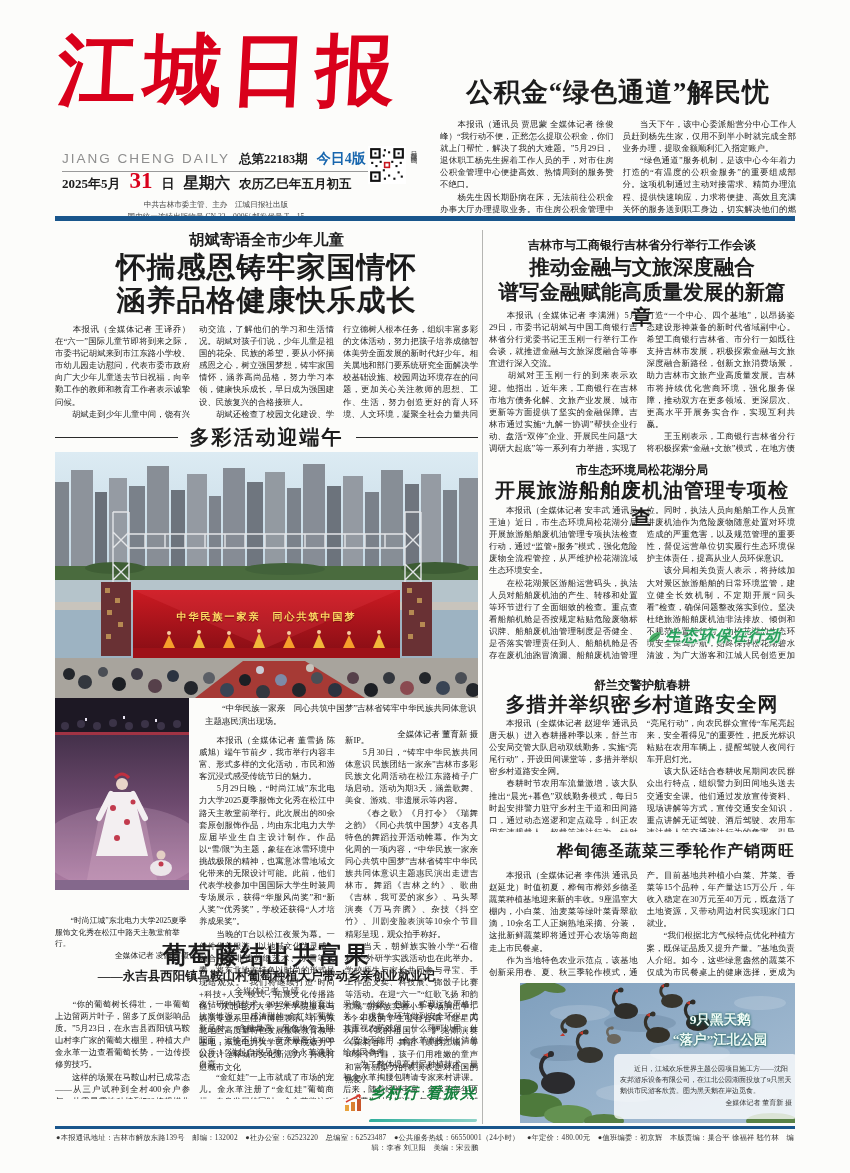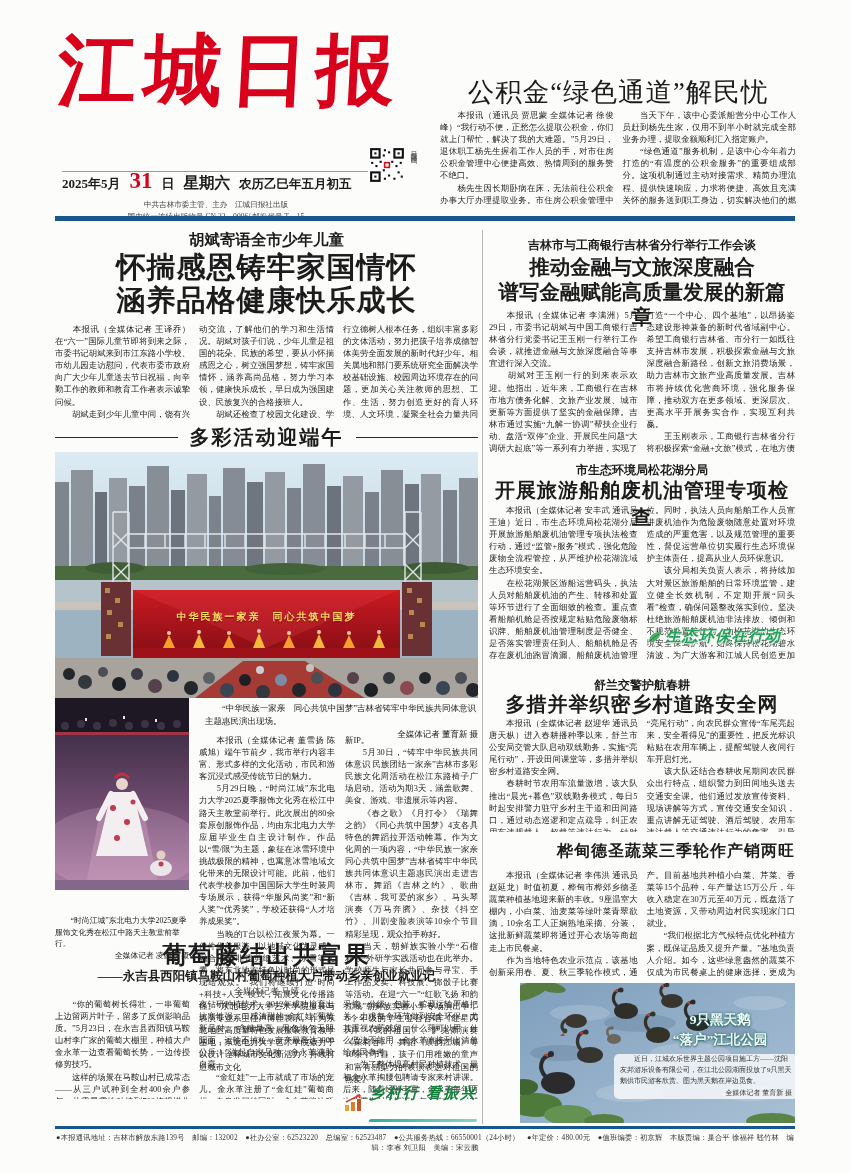--- a/index.html
+++ b/index.html
@@ -17,21 +17,21 @@
           display:flex;align-items:baseline;gap:9px;white-space:nowrap;}
   .d1{font-size:13px;font-weight:bold;}
   .d31{font-size:23px;color:#d9001b;font-weight:900;line-height:.8;}
   .wd{font-size:15.5px;font-weight:900;}
   .lunar{font-size:12.5px;font-weight:bold;}
   .m-pub{left:56px;top:199px;width:320px;text-align:center;font-size:7.6px;color:#444;line-height:1.55;}
   .qr{left:368px;top:146px;display:flex;gap:3px;}
   .qr-label{writing-mode:vertical-rl;font-size:6.5px;color:#555;letter-spacing:1px;}
   
   .top-art{left:440px;top:74px;width:356px;}
-  .top-art h1{margin:0 0 0 0;font-size:26.5px;font-weight:400;text-align:center;letter-spacing:1px;}
+  .top-art h1{margin:0 0 9px 0;font-size:26.5px;font-weight:700;text-align:center;letter-spacing:1px;}
   
   .rule-t{left:55px;top:216px;width:740px;height:5px;background:#19568c;}
   .v-div{left:482px;top:230px;width:1px;height:894px;background:#b5b5b2;}
   .rule-b{left:55px;top:1126px;width:740px;height:3px;background:#19568c;}
   .foot{left:55px;top:1133px;width:740px;text-align:center;font-size:7.3px;color:#333;letter-spacing:.2px;}
   
   .cols{display:flex;gap:9px;}
   .col{flex:1;overflow:hidden;}
   .bt{font-size:8.4px;line-height:1.44;text-align:justify;white-space:pre-line;color:#1d1d1d;height:100%;}
   .kick{text-align:center;font-weight:bold;}
@@ -77,29 +77,34 @@
                 text-shadow:1px 1px 0 #d8eee0;font-family:"Liberation Sans","DejaVu Sans",sans-serif;}
   .tr-kick{left:0;top:449px;width:306px;}
   .tr-title{left:0;top:463px;width:306px;text-align:center;font-size:20px;font-weight:900;letter-spacing:1px;}
   .tr-body{left:0;top:490px;width:306px;height:114px;}
   .vg-title{left:0;top:613px;width:306px;text-align:right;font-size:16px;font-weight:700;letter-spacing:1px;}
   .vg-body{left:0;top:642px;width:306px;height:110px;}
   .swan{left:31px;top:755px;width:275px;height:140px;overflow:hidden;background:#3b82f6;}
   .swan-title{left:128px;top:27px;width:144px;text-align:center;font-size:13.5px;line-height:1.5;font-weight:900;
               color:#f0fbf6;text-shadow:0 0 3px #1d6f66,0 1px 2px rgba(0,60,60,.65);}
   .swan-cap{left:94px;top:71px;width:172px;background:rgba(255,255,255,.78);border-radius:5px;
-            padding:0 6px;font-size:7px;line-height:1.6;color:#333;}
+            padding:10px 6px;font-size:7px;line-height:1.6;color:#333;}
 </style>
 </head>
 <body>
 
 <div class="page">
 
   <div class="abs brand">江城日报</div>
 
+  <div class="abs m-row1">
+    <span class="eng">JIANG CHENG DAILY</span>
+    <span class="issue">总第22183期</span>
+    <span class="edition">今日4版</span>
+  </div>
 
   <div class="abs m-row2">
     <span class="d1">2025年5月</span>
     <span class="d31">31</span>
     <span class="d1">日</span>
     <span class="wd">星期六</span>
     <span class="lunar">农历乙巳年五月初五</span>
   </div>
 
   <div class="abs m-pub">

